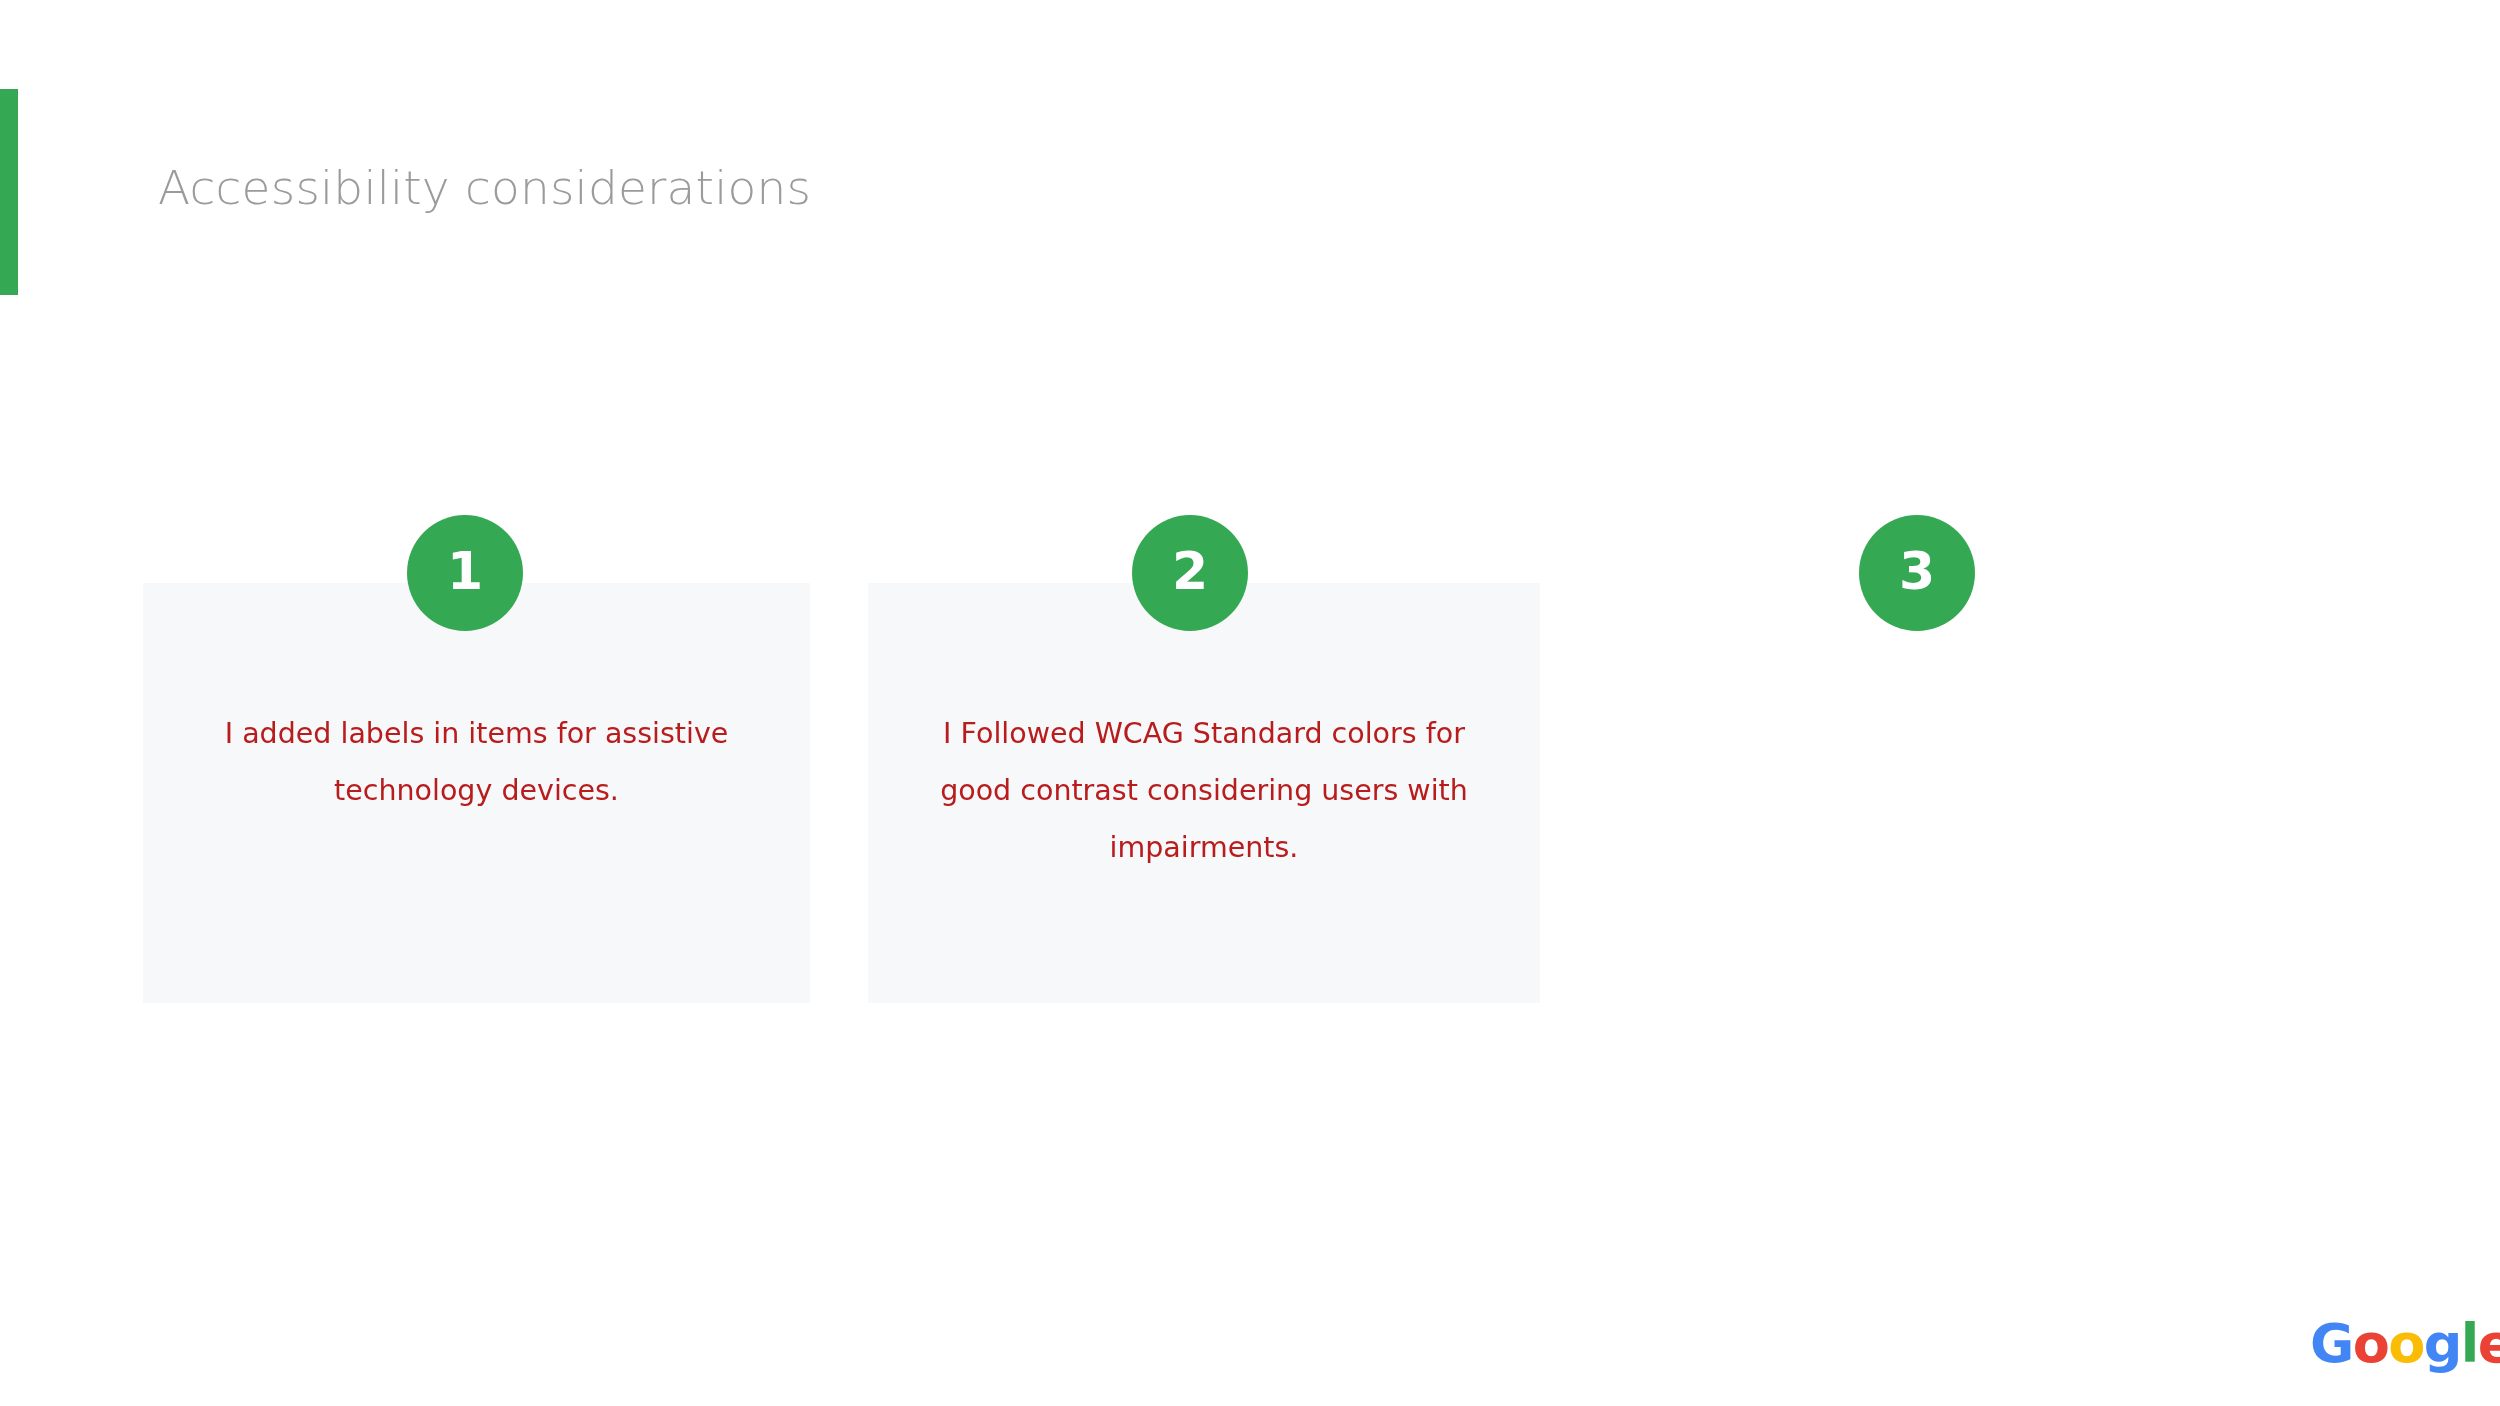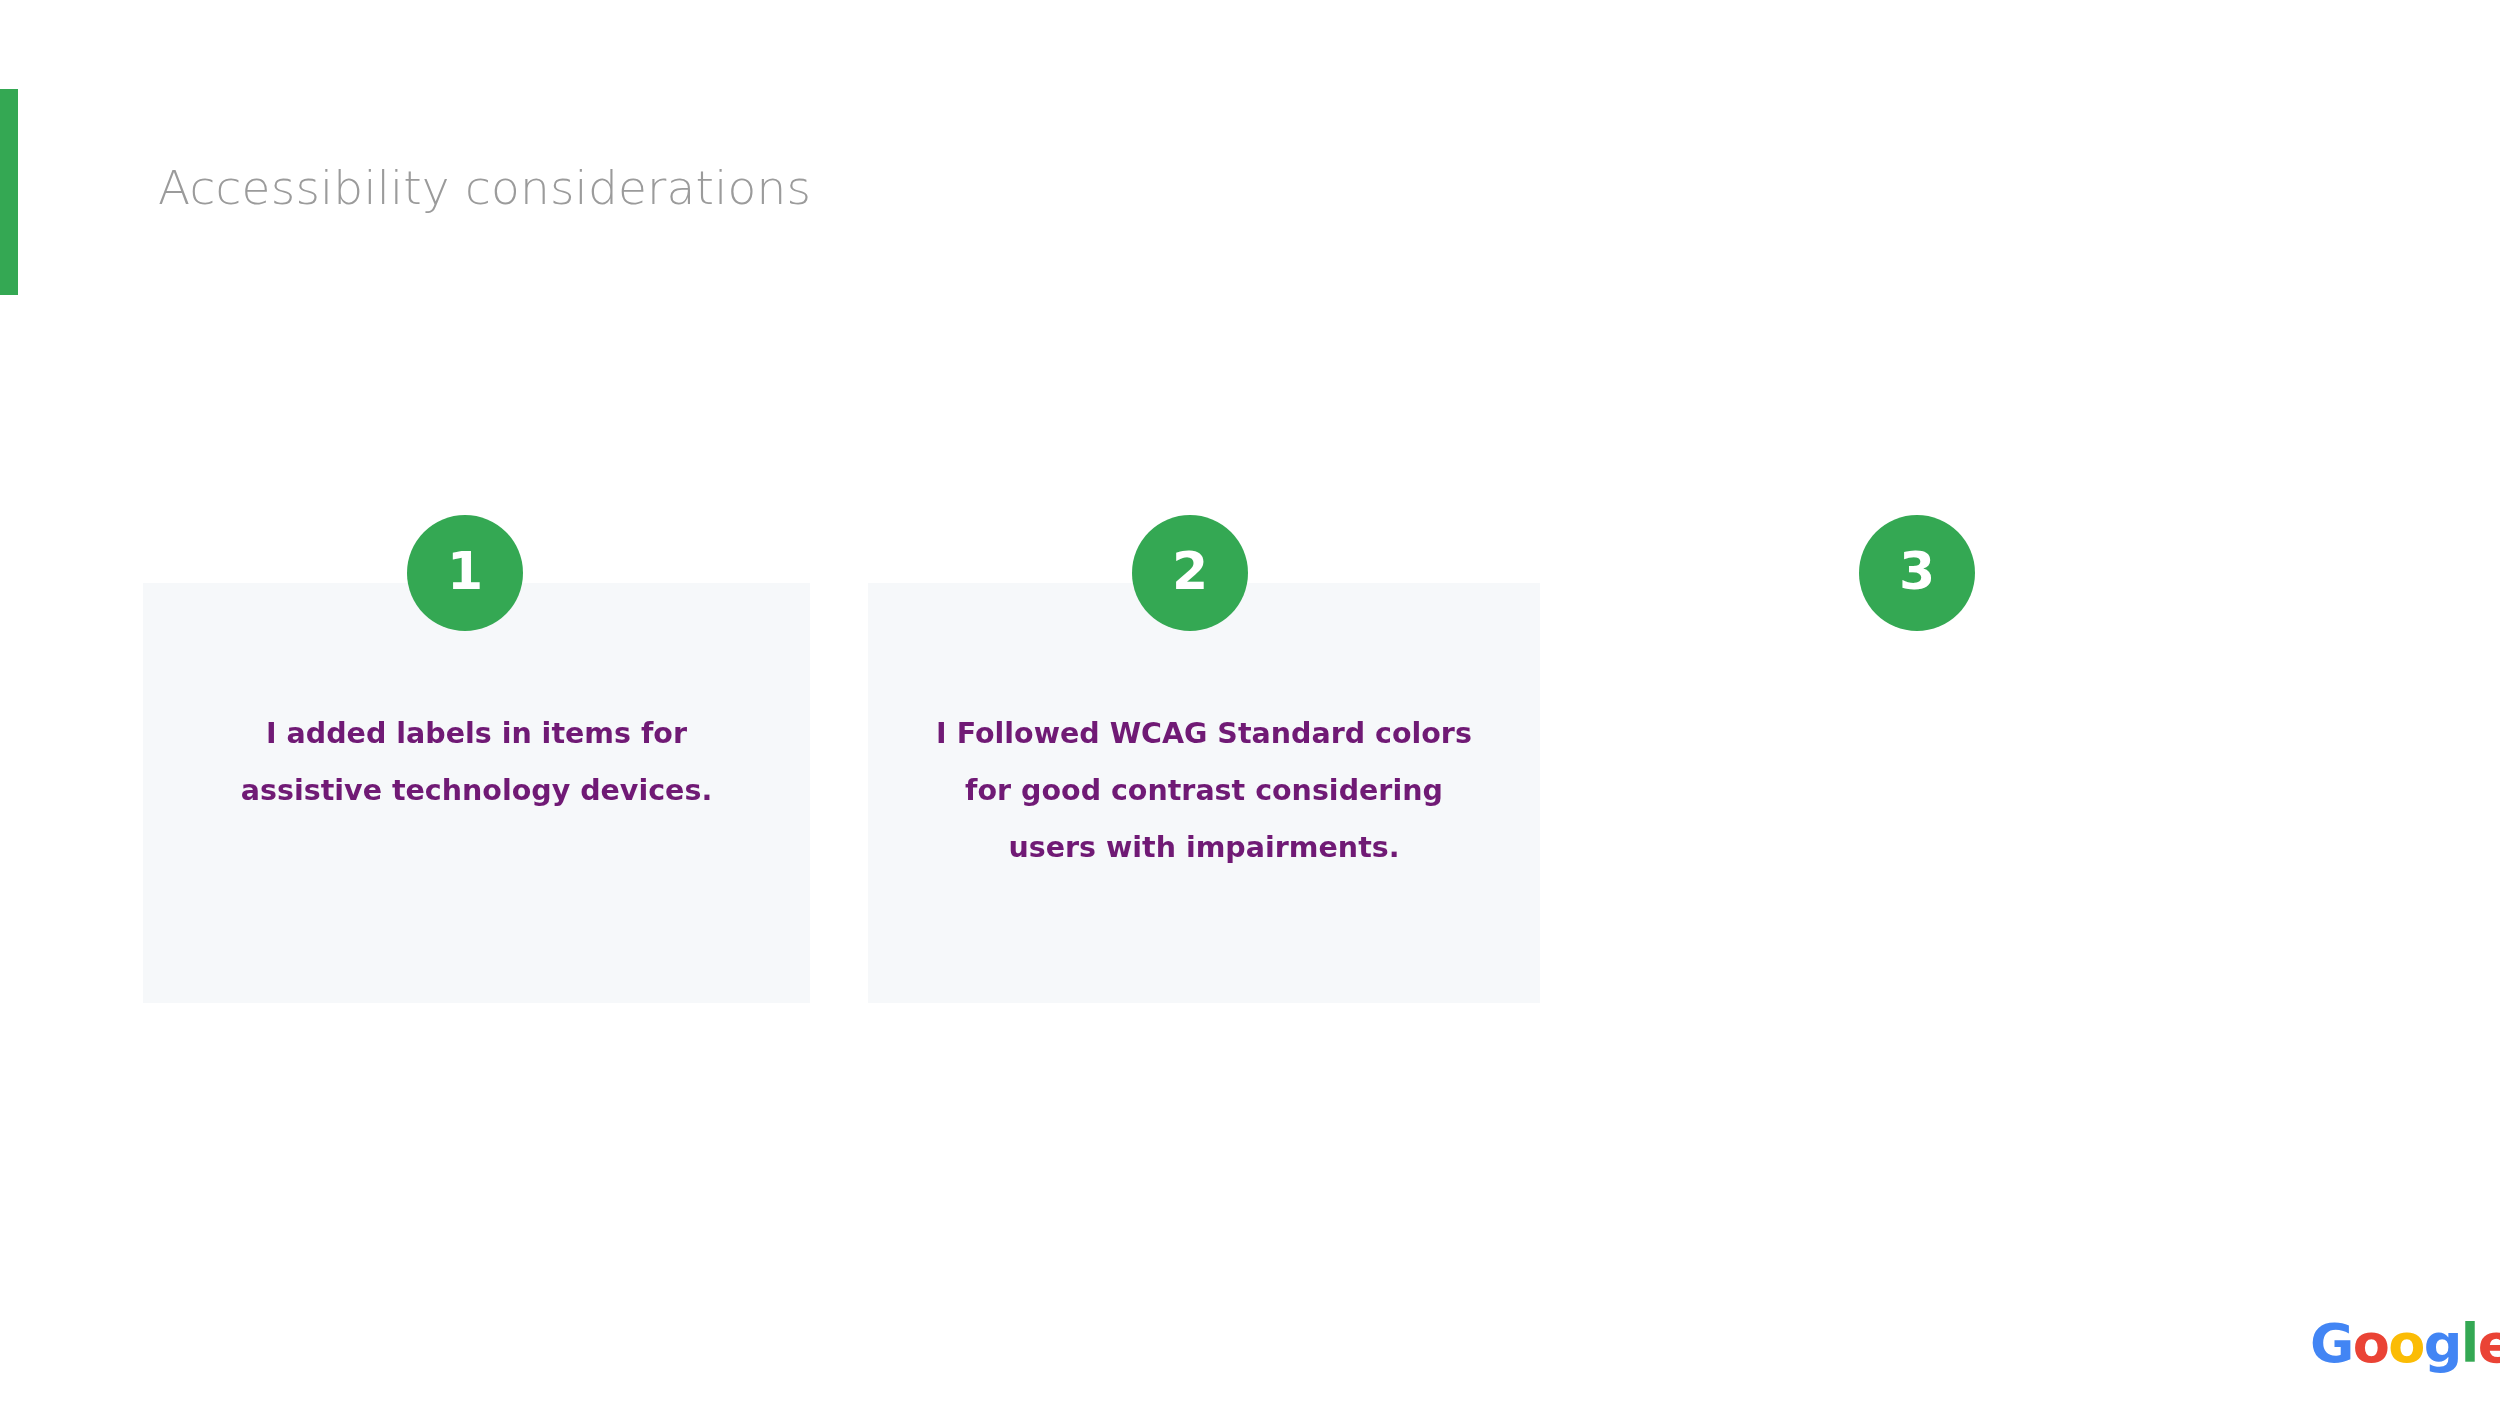--- a/index.html
+++ b/index.html
@@ -70,22 +70,22 @@
   .card-3 { left: 1597px; width: 671px; }
 
   .card-text {
     position: absolute;
     left: 52px;
     right: 52px;
     top: 122px;
     text-align: center;
     font-size: 28.5px;
     line-height: 57px;
-    color: #701a75;
-    font-weight: 700;
+    color: #b91c1c;
+    font-weight: 400;
     font-family: "DejaVu Sans", "Liberation Sans", sans-serif;
   }
 
   
   .num-badge {
     position: absolute;
     top: 515px;
     width: 116px;
     height: 116px;
     border-radius: 50%;

